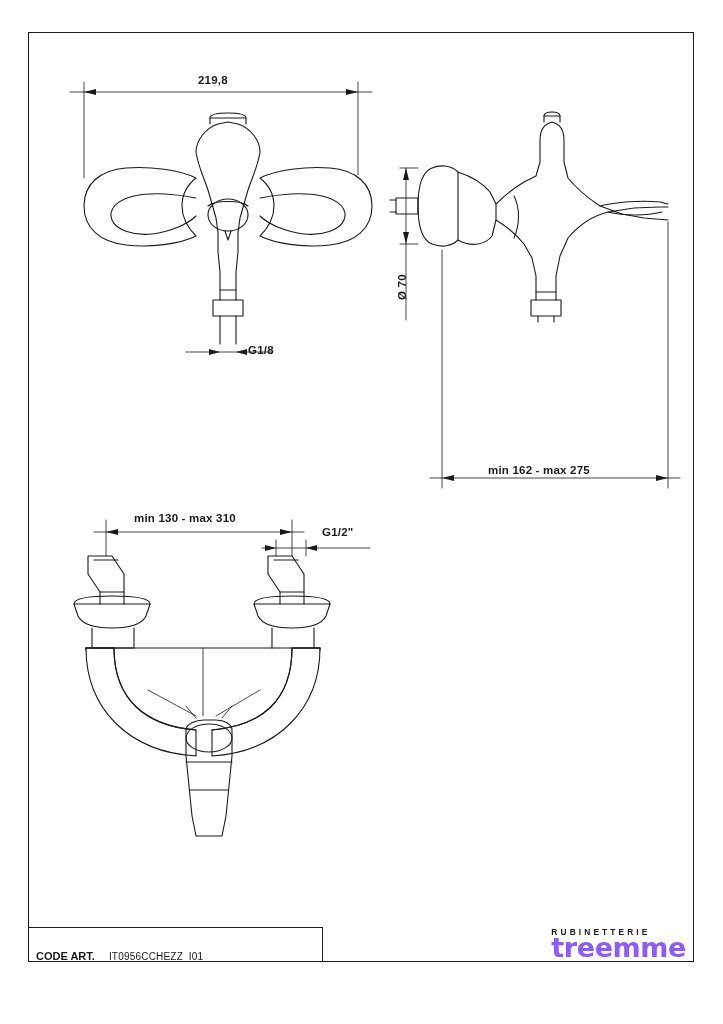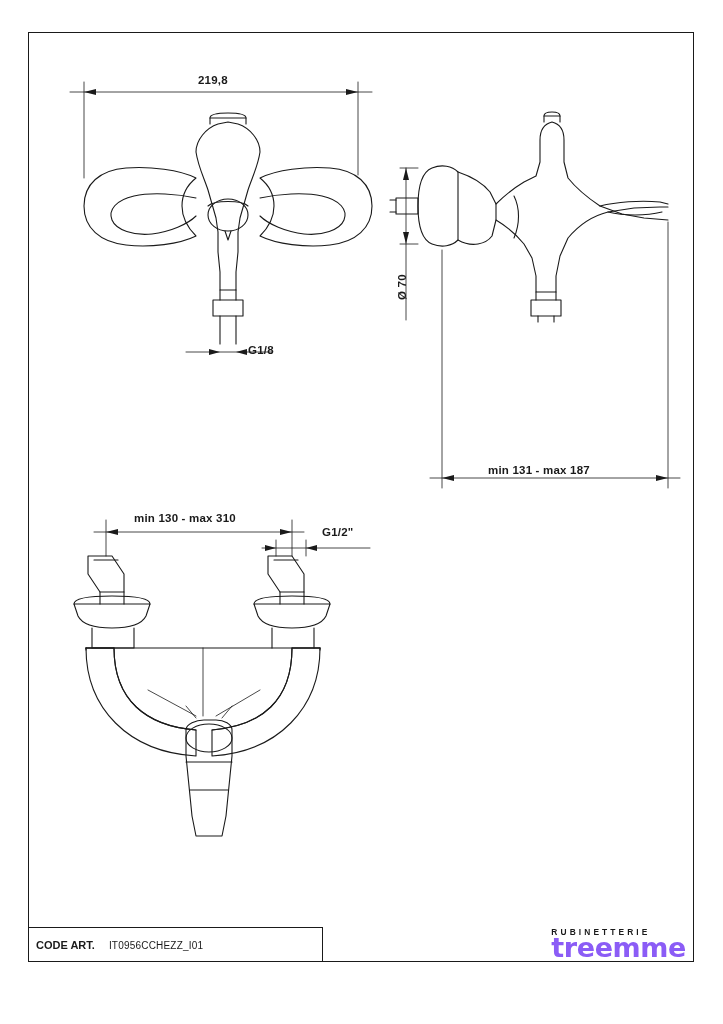--- a/index.html
+++ b/index.html
@@ -60,21 +60,21 @@
   }
   .tb-cell {
     position: absolute;
     left: 0; top: 0;
     width: 295px;
     height: 35px;
     border-top: 1.4px solid #1a1a1a;
     border-right: 1.4px solid #1a1a1a;
     box-sizing: border-box;
     display: flex;
-    align-items: center;
+    align-items: flex-end;
     padding-left: 8px;
     gap: 14px;
   }
   .tb-label {
     font-size: 11px;
     font-weight: bold;
   }
   .tb-value {
     font-size: 10px;
     font-weight: normal;
@@ -281,21 +281,21 @@
 
     </g>
   </svg>
 
   <div class="dim-text" style="left:198px; top:74px;">219,8</div>
 
   <div class="dim-text" style="left:248px; top:344px;">G1/8</div>
 
   <div class="dim-text rot" style="left:396px; top:300px;">Ø 70</div>
 
-  <div class="dim-text" style="left:488px; top:464px;">min 131 - max 187</div>
+  <div class="dim-text" style="left:488px; top:464px;">min 162 - max 275</div>
 
   <div class="dim-text" style="left:134px; top:512px;">min 130 - max 310</div>
 
   <div class="dim-text" style="left:322px; top:526px;">G1/2"</div>
 
   <div class="titleblock">
     <div class="tb-cell">
       <span class="tb-label">CODE ART.</span>
       <span class="tb-value">IT0956CCHEZZ_I01</span>
     </div>

